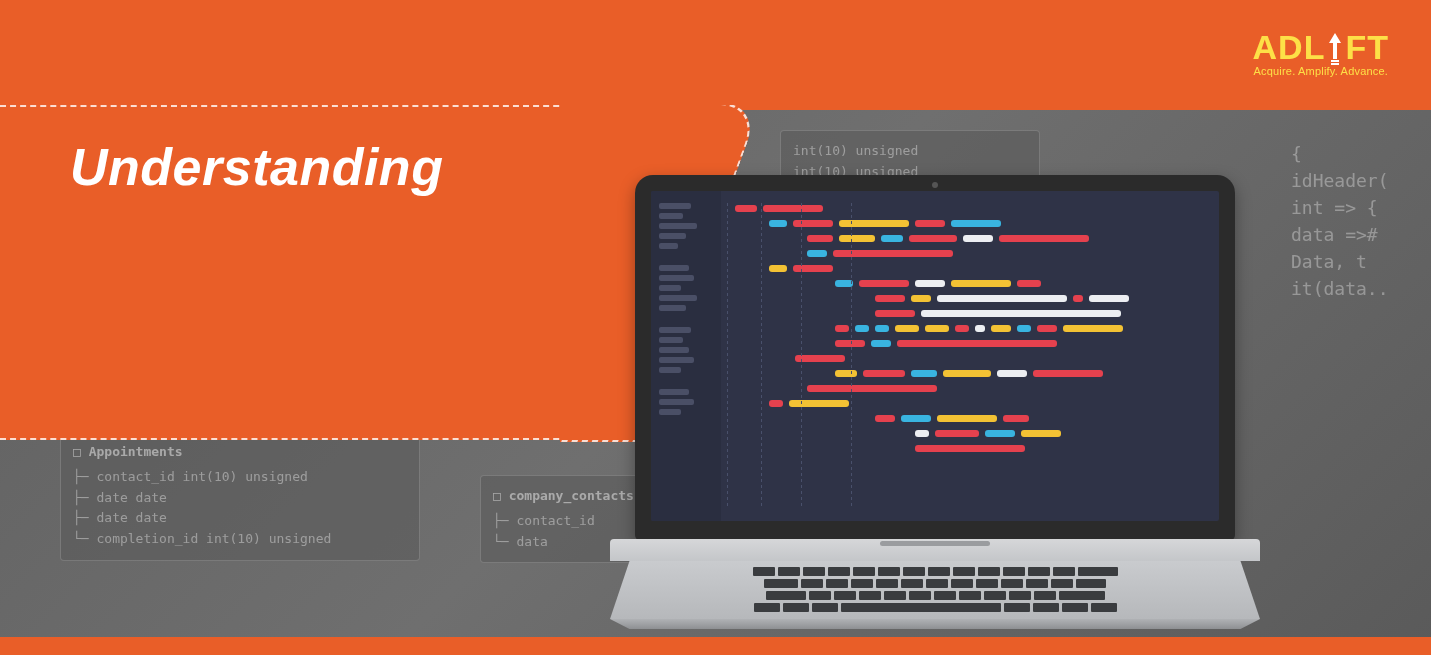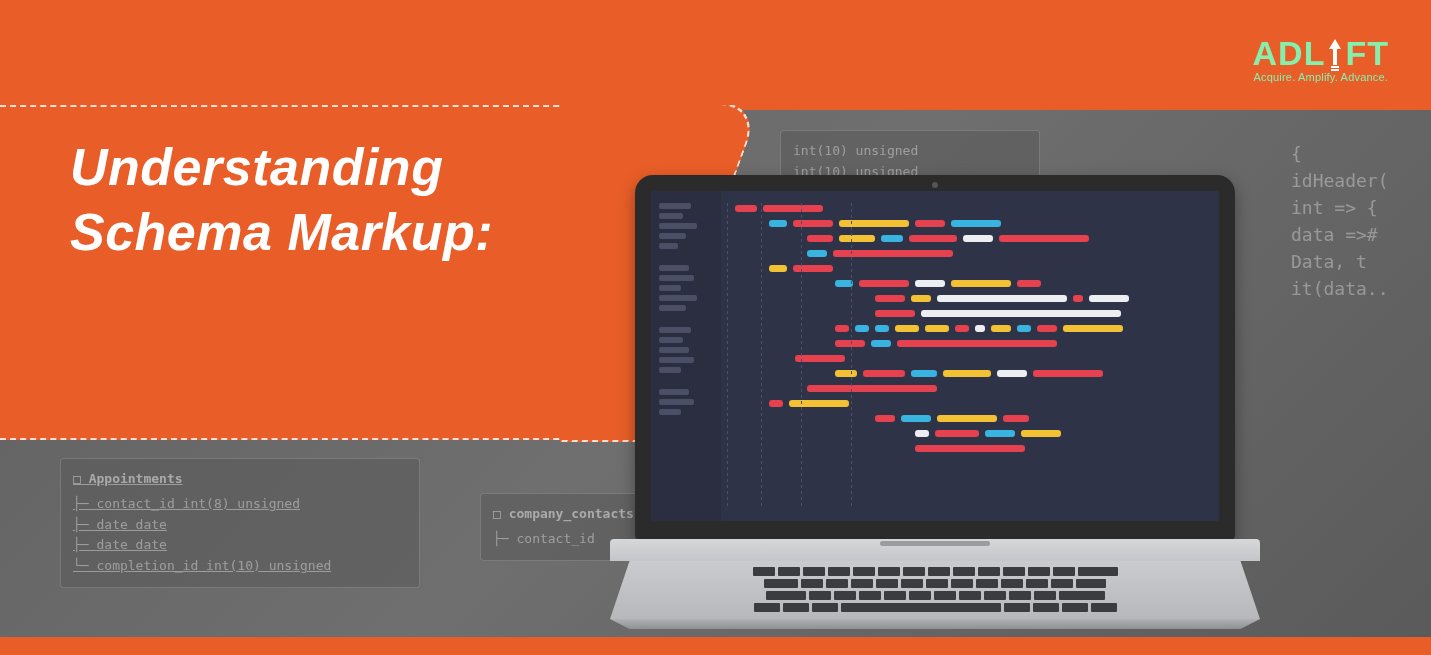--- a/index.html
+++ b/index.html
@@ -39,24 +39,24 @@
 
   .top-bar {
     position: absolute;
     top: 0; left: 0;
     width: 100%;
     height: 110px;
     background: #e95e28;
   }
   .logo {
     position: absolute;
-    top: 34px;
+    top: 28px;
     right: 42px;
     text-align: center;
-    color: #86efac;
+    color: #fde047;
     margin-left: 16px;
   }
   .logo-main {
     font-size: 34px;
     font-weight: 700;
     letter-spacing: 1px;
     display:flex;
     align-items:center;
     gap:1px;
   }
@@ -234,30 +234,31 @@
 
 <div class="backdrop">
   <div class="bg-panel" style="top:130px;left:780px;width:260px;">
     <div>int(10) unsigned</div>
     <div>int(10) unsigned</div>
     <div>int(10) unsigned</div>
     <div>int(10) unsigned</div>
     <div>timestamp</div>
     <div>timestamp</div>
   </div>
-  <div class="bg-panel" style="top:458px;left:60px;width:360px;text-decoration:underline;">
+  <div class="bg-panel" style="top:431px;left:60px;width:360px;">
     <div class="hdr">□ Appointments</div>
-    <div>├─ contact_id     int(8) unsigned</div>
+    <div>├─ contact_id     int(10) unsigned</div>
     <div>├─ date           date</div>
     <div>├─ date           date</div>
     <div>└─ completion_id  int(10) unsigned</div>
   </div>
-  <div class="bg-panel" style="top:493px;left:480px;width:220px;">
+  <div class="bg-panel" style="top:475px;left:480px;width:220px;">
     <div class="hdr">□ company_contacts</div>
     <div>├─ contact_id</div>
+    <div>└─ data</div>
   </div>
   <div class="bg-code" style="top:140px;right:20px;text-align:left;width:120px;">
     <div>{</div>
     <div></div>
     <div>idHeader(</div>
     <div></div>
     <div></div>
     <div>int =&gt; {</div>
     <div> data =&gt;#</div>
     <div>Data, t</div>
@@ -282,21 +283,20 @@
   <div class="logo-tag">Acquire. Amplify. Advance.</div>
 </div>
 
 <div class="title-shape"></div>
 <div class="title-slope">
     <div class="fill"></div>
   </div>
 
 <div class="title-text">
   <div>Understanding</div>
-  <div>Schema Markup:</div>
 </div>
 
 <div class="bottom-bar"></div>
 
 <div class="laptop">
   <div class="lid">
     <div class="cam"></div>
     <div class="screen">
       <div class="gutter">
         <div class="gline" style="width:60%"></div>

